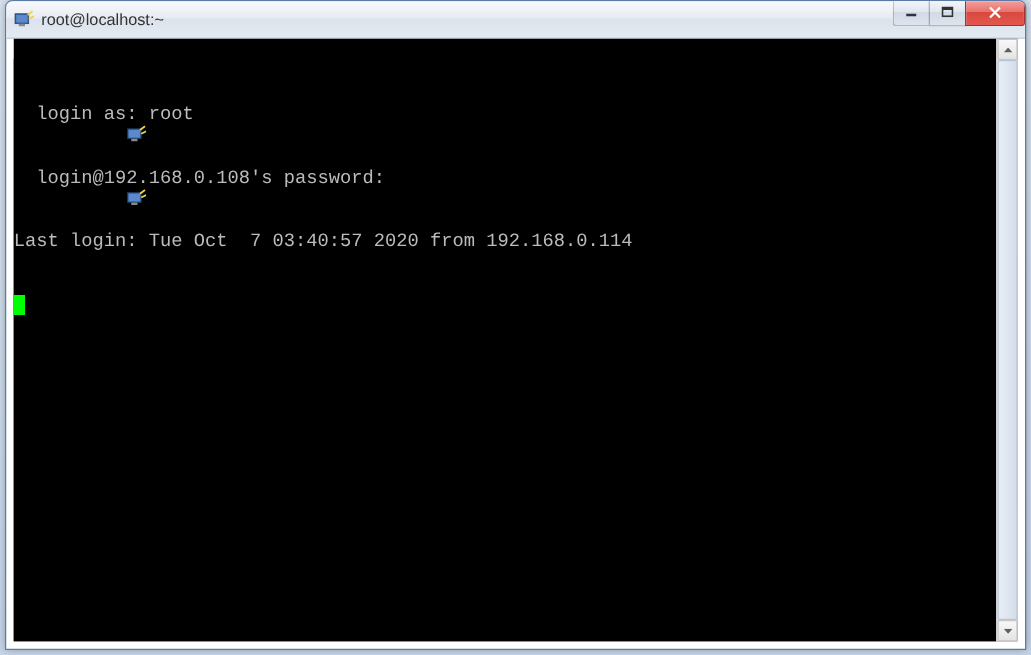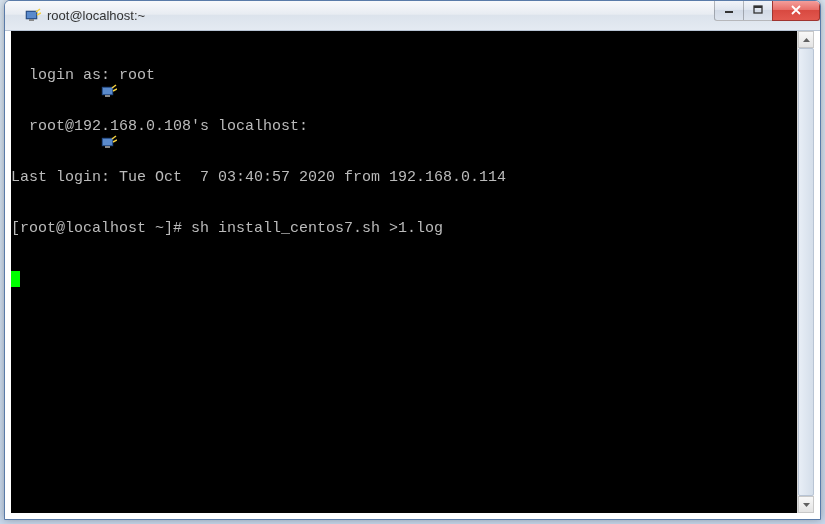--- a/index.html
+++ b/index.html
@@ -26,21 +26,21 @@
       border-radius: 6px 6px 0 0;
       box-shadow: 0 0 8px rgba(0,0,0,0.3);
       overflow: hidden;
     }
     .titlebar {
       height: 30px;
       background: linear-gradient(to bottom, #f8f9fb 0%, #e8ecf2 45%, #dce3ec 50%, #e4eaf2 100%);
       border-bottom: 1px solid #b8c4d4;
       display: flex;
       align-items: center;
-      padding-left: 20px;
+      padding-left: 6px;
       position: relative;
     }
     .titlebar-icon {
       width: 16px;
       height: 16px;
       margin-right: 6px;
       flex-shrink: 0;
     }
     .titlebar-title {
       font-size: 13px;
@@ -93,20 +93,21 @@
       flex: 1;
       background: #000;
       color: #bbbbbb;
       font-family: "Courier New", monospace;
       font-size: 15px;
       line-height: 17px;
       padding: 2px 0 0 0;
       white-space: pre;
       position: relative;
       overflow: hidden;
+      margin-top: 16px;
     }
     .term-line {
       display: flex;
       align-items: flex-start;
       height: 17px;
     }
     .term-icon {
       width: 16px;
       height: 16px;
       margin-right: 2px;
@@ -210,27 +211,24 @@
       <div class="term-line">
         <span class="term-icon">
           <svg viewBox="0 0 16 16">
             <rect x="1" y="3" width="11" height="8" fill="#345e9c" stroke="#1a3a66" stroke-width="0.5"></rect>
             <rect x="2" y="4" width="9" height="6" fill="#5a8acc"></rect>
             <rect x="4" y="11" width="5" height="2" fill="#888"></rect>
             <line x1="11" y1="4" x2="15" y2="1" stroke="#f4d040" stroke-width="1.5"></line>
             <line x1="12" y1="7" x2="16" y2="5" stroke="#f4d040" stroke-width="1.5"></line>
           </svg>
         </span>
-        <span class="term-text">root@192.168.0.108's localhost:</span>
+        <span class="term-text">login@192.168.0.108's password:</span>
       </div>
       <div class="term-line">
         <span class="term-text">Last login: Tue Oct  7 03:40:57 2020 from 192.168.0.114</span>
-      </div>
-      <div class="term-line">
-        <span class="term-text">[root@localhost ~]# sh install_centos7.sh &gt;1.log</span>
       </div>
       <div class="term-line">
         <span class="cursor"></span>
       </div>
     </div>
     <div class="scrollbar">
       <div class="scroll-btn up">
         <svg width="7" height="4" viewBox="0 0 7 4">
             <path d="M3.5 0 L7 4 L0 4 Z" fill="#606060"></path>
           </svg>

